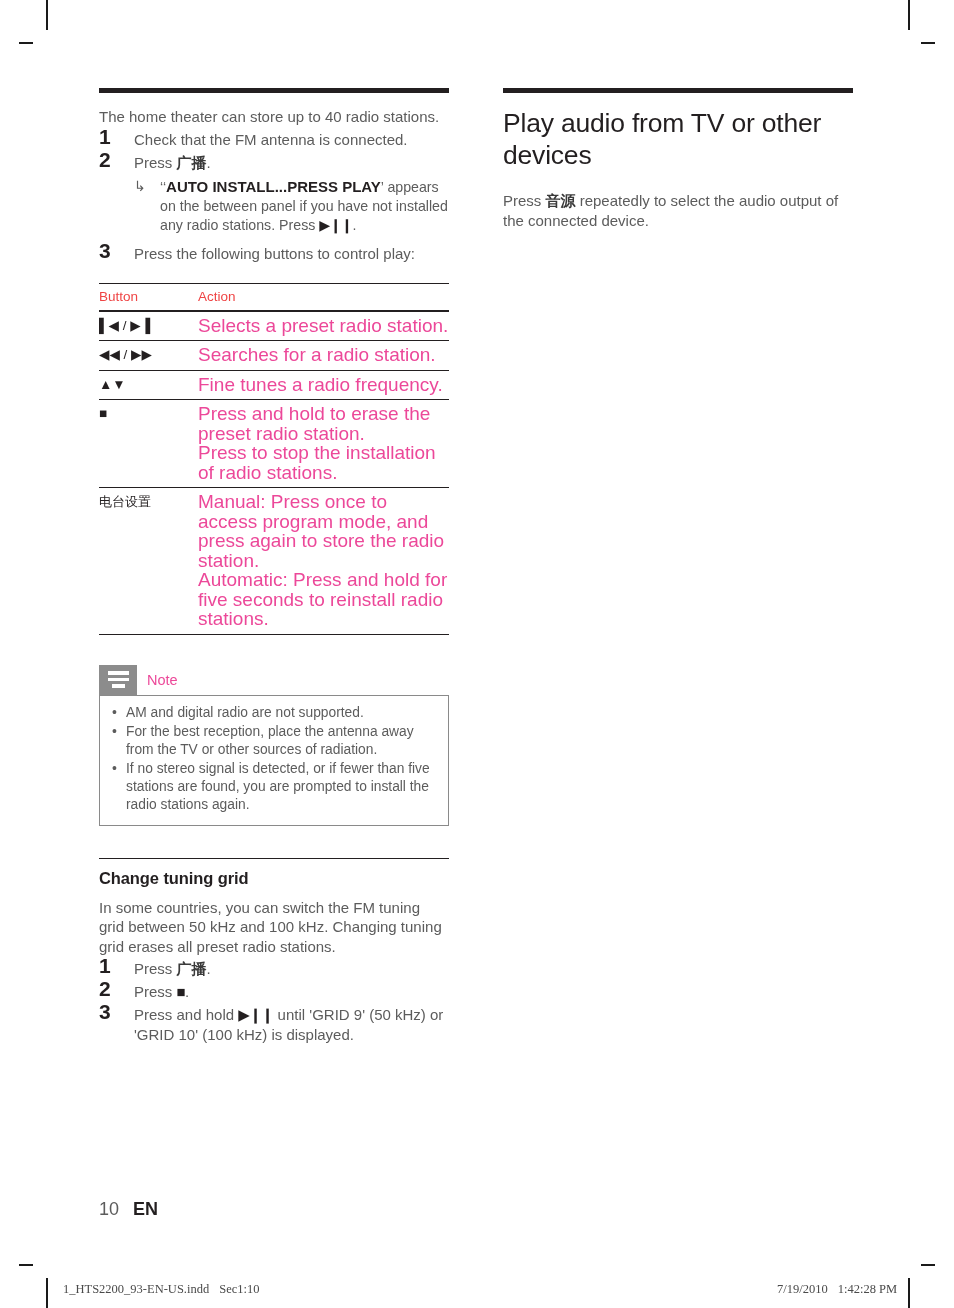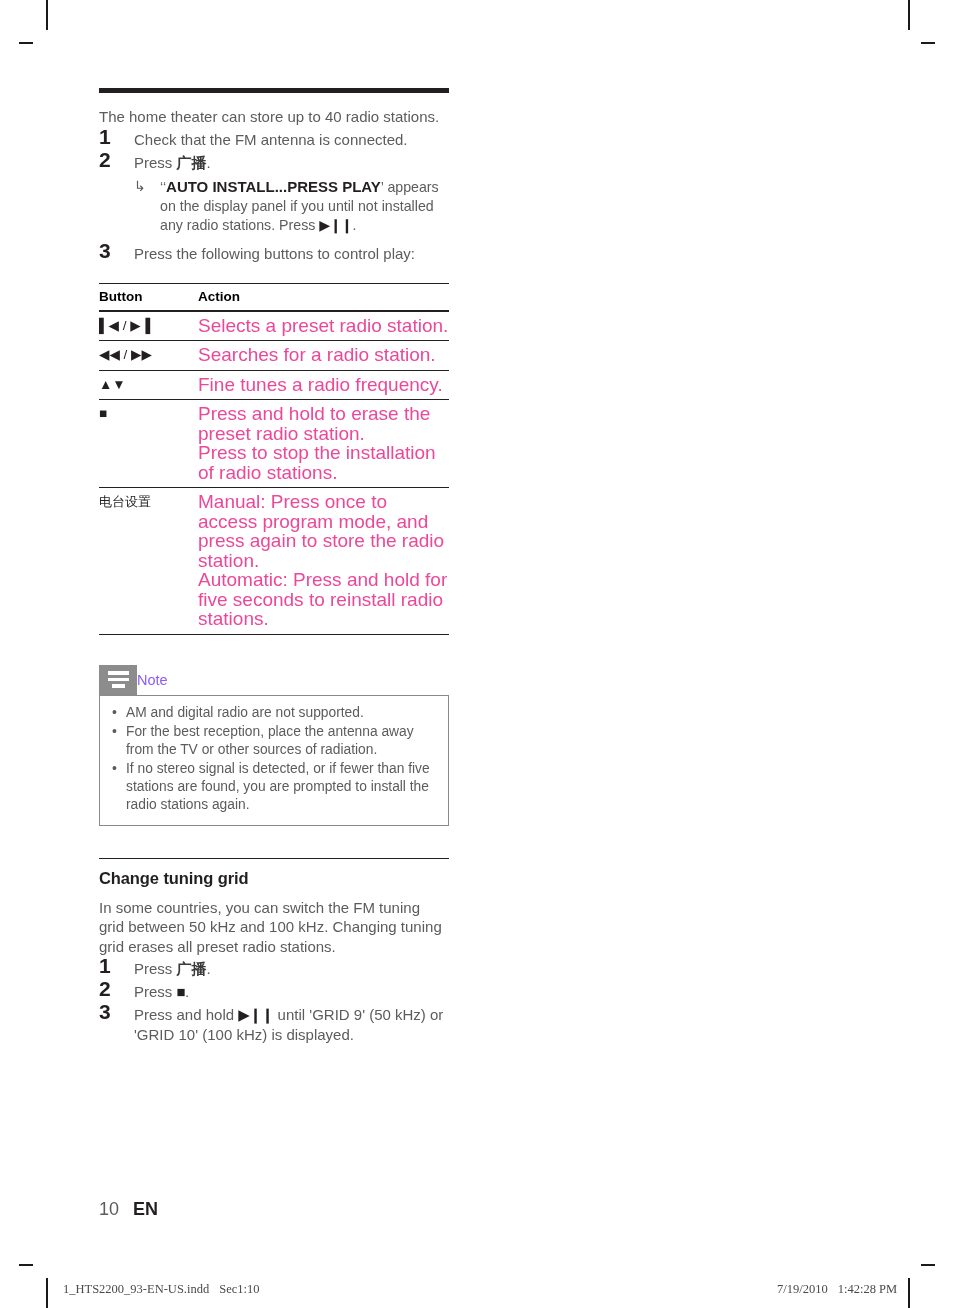--- a/index.html
+++ b/index.html
@@ -146,22 +146,22 @@
 
   
   table.btn-table {
     width: 100%;
     border-collapse: collapse;
     margin-top: 18px;
   }
   table.btn-table thead th {
     text-align: left;
     font-size: 13.5px;
-    font-weight: bold;
-    color: #000000;
+    font-weight: normal;
+    color: #ef4444;
     padding: 5px 0 6px 0;
     border-top: 1.3px solid #231f20;
     border-bottom: 2.8px solid #231f20;
     margin-left: 40px;
   }
   table.btn-table tbody td {
     vertical-align: top;
     font-size: 19px;
     line-height: 19.5px;
     color: #ec4899;
@@ -209,21 +209,22 @@
   .note-icon i {
     display: block;
     background: #ffffff;
     height: 3.5px;
   }
   .note-icon i:nth-child(1) { width: 21px; }
   .note-icon i:nth-child(2) { width: 21px; }
   .note-icon i:nth-child(3) { width: 13px; }
   .note-label {
     font-size: 14.5px;
-    color: #8b5cf6;
+    color: #ec4899;
+    padding-left: 10px;
   }
   .note-body {
     border: 1px solid #8a8a8a;
     padding: 8px 10px 10px 10px;
     margin-top: 0px;
   }
   ul.note-list {
     margin: 0;
     padding: 0;
     list-style: none;
@@ -293,21 +294,21 @@
         <span class="num">1</span>
         <span class="step-text">Check that the FM antenna is connected.</span>
       </li>
 
       <li>
         <span class="num">2</span>
         <span class="step-text"><span>Press </span><span class="cjk">广播</span><span>.</span></span>
 
         <div class="result">
           <span class="arrow">↳</span>
-          <span class="rtext"><span>‘‘</span><span class="strong-disp">AUTO INSTALL...PRESS PLAY</span><span>’</span><span> appears on the display panel if you until not installed any radio stations. Press </span><span class="glyph">▶❙❙</span><span>.</span></span>
+          <span class="rtext"><span>‘‘</span><span class="strong-disp">AUTO INSTALL...PRESS PLAY</span><span>’</span><span> appears on the between panel if you have not installed any radio stations. Press </span><span class="glyph">▶❙❙</span><span>.</span></span>
         </div>
       </li>
 
       <li>
         <span class="num">3</span>
         <span class="step-text">Press the following buttons to control play:</span>
       </li>
 
     </ol>
 
@@ -408,20 +409,25 @@
         <li>
           <span class="num">3</span>
           <span class="step-text"><span>Press and hold </span><span class="glyph">▶❙❙</span><span> until 'GRID 9' (50 kHz) or 'GRID 10' (100 kHz) is displayed.</span></span>
         </li>
 
       </ol>
     </div>
 
   </div>
 
+  <div class="col col-right">
+    <div class="rule-thick"></div>
+    <h1 class="section-title">Play audio from TV or other devices</h1>
+    <p class="body"><span>Press </span><span class="cjk">音源</span><span> repeatedly to select the audio output of the connected device.</span></p>
+  </div>
 
   <div class="pagefoot">
     <span class="pg">10</span><span class="lang">EN</span>
   </div>
 
   <div class="printline printline-left">
     <span>1_HTS2200_93-EN-US.indd</span><span class="gap"></span><span>Sec1:10</span>
   </div>
 
   <div class="printline printline-right">

